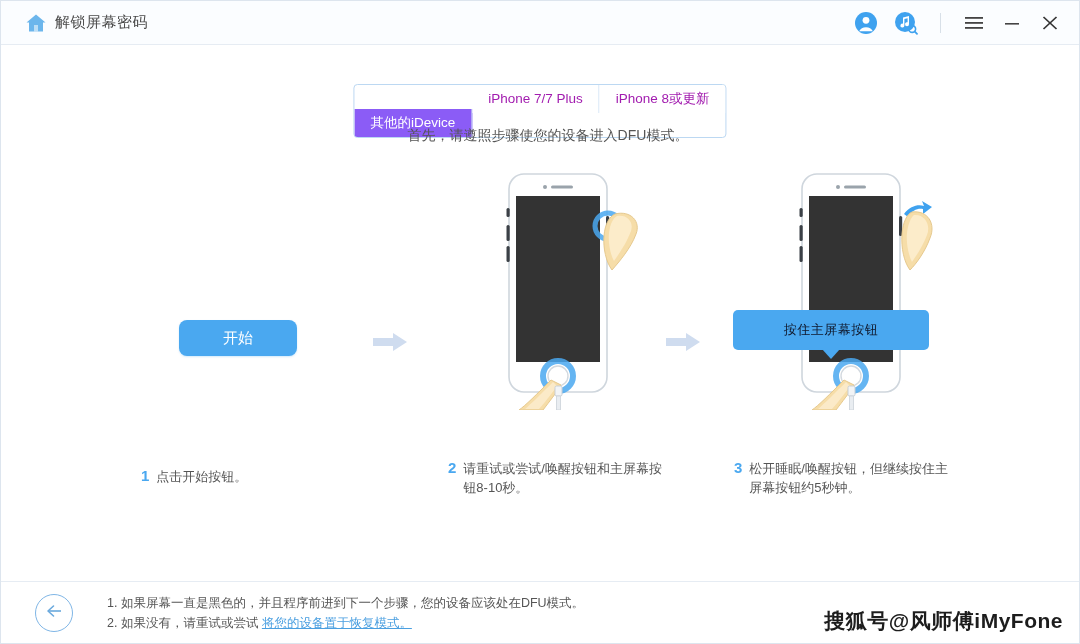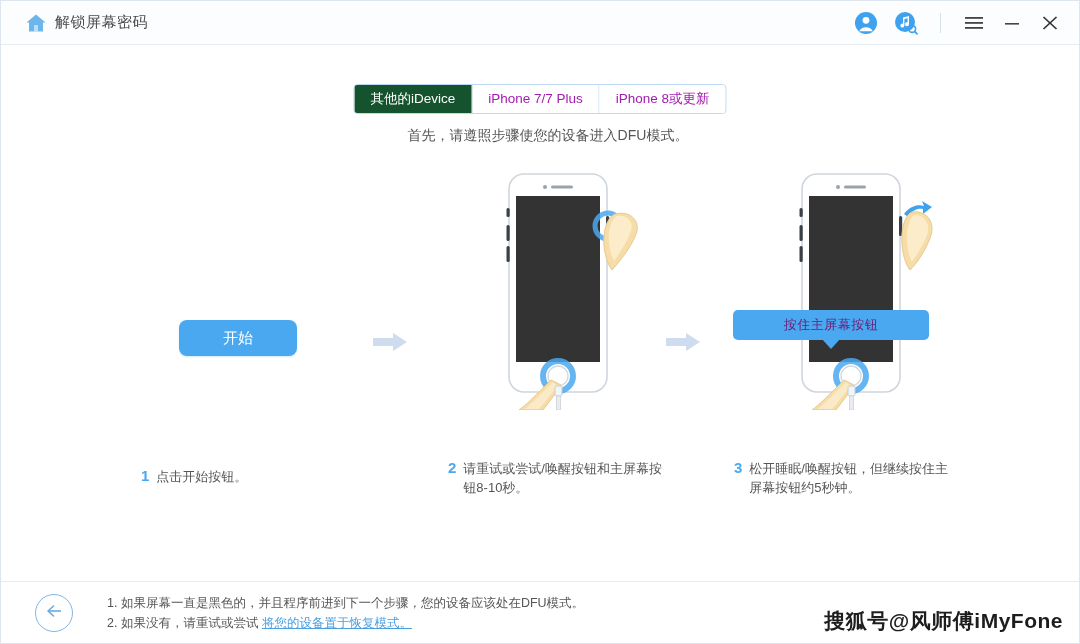--- a/index.html
+++ b/index.html
@@ -94,22 +94,23 @@
     line-height: 28px;
     font-size: 13.5px;
     color: #a21caf;
     background: #ffffff;
     border-right: 1px solid #cfe2f5;
     white-space: nowrap;
     text-align: center;
   }
   .tab:last-child { border-right: none; }
   .tab.active {
-    background: #14532d;
+    background: #8b5cf6;
     color: #ffffff;
+    margin-top: 24px;
   }
 
   .subtitle {
     position: absolute;
     top: 82px;
     left: 16px;
     right: 0;
     text-align: center;
     font-size: 14px;
     color: #555;
@@ -152,24 +153,24 @@
 
   .phone-wrap { position: absolute; }
   .phone-wrap.p1 { left: 490px; top: 5px; }
   .phone-wrap.p2 { left: 783px; top: 5px; }
 
   .tooltip {
     position: absolute;
     left: 732px;
     top: 145px;
     width: 196px;
-    height: 30px;
+    height: 40px;
     background: #4aa8f0;
     border-radius: 5px;
-    color: #701a75;
+    color: #0f172a;
     font-size: 13px;
     display: flex;
     align-items: center;
     justify-content: center;
     letter-spacing: .5px;
   }
   .tooltip:after {
     content: "";
     position: absolute;
     left: 50%;

